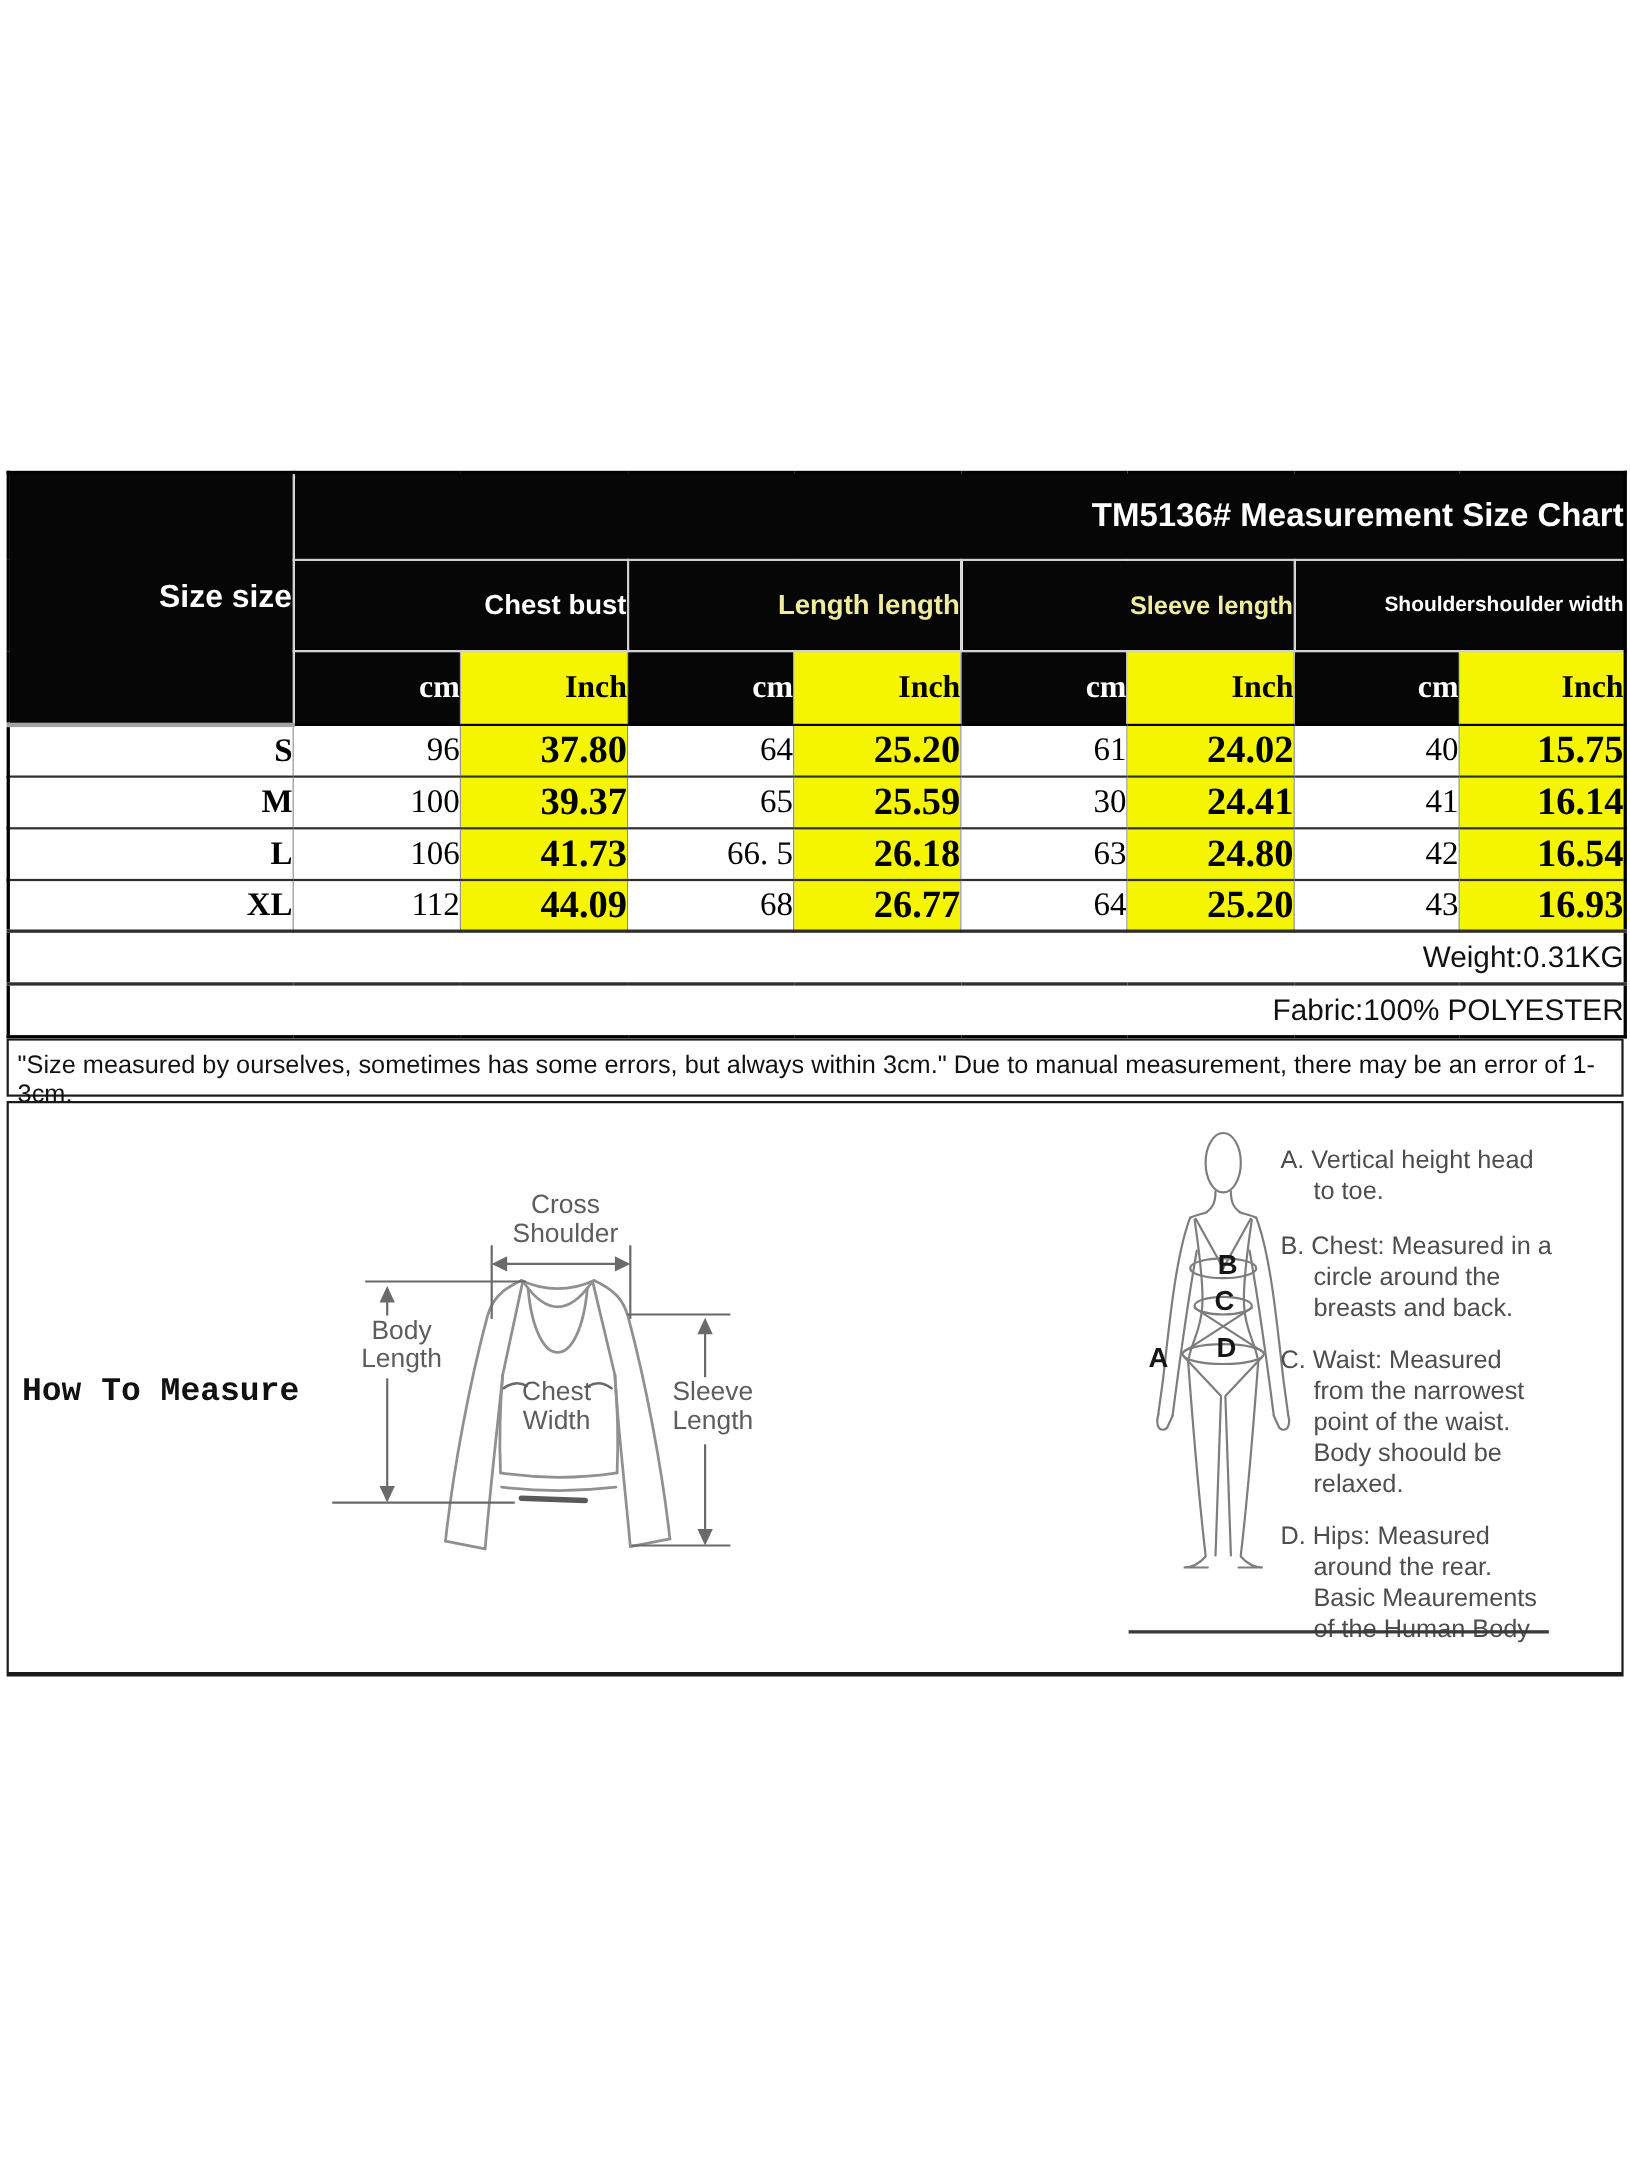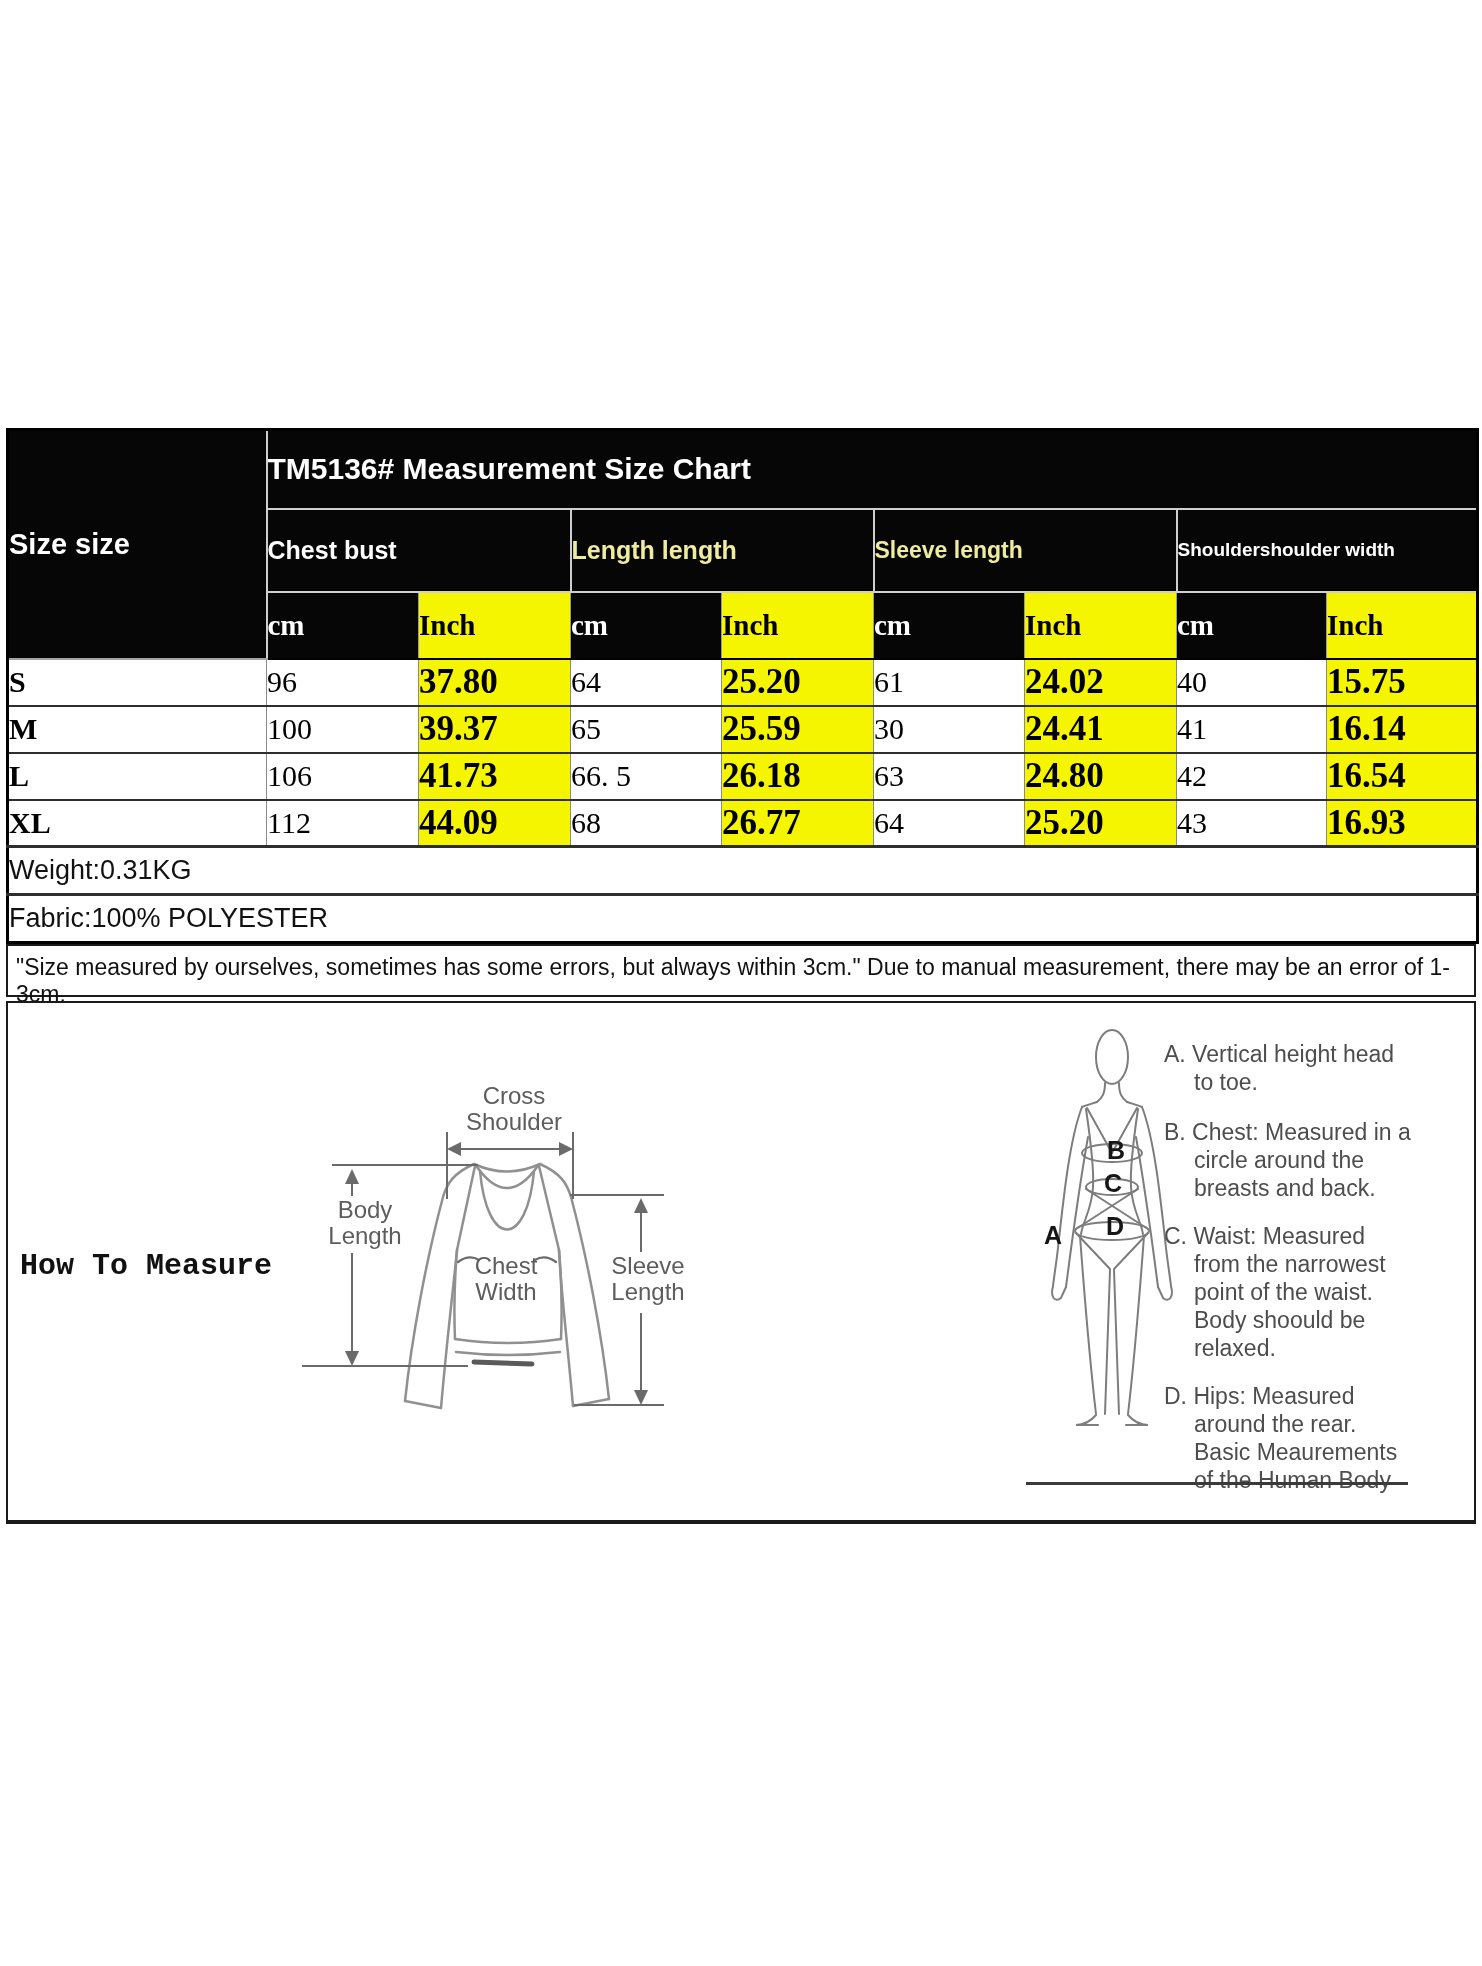--- a/index.html
+++ b/index.html
@@ -4,31 +4,31 @@
 <style>
   :root { --highlight:#f6f500; --hdr-bg:#060606; --pale:#efec9e; }
   * { box-sizing:border-box; }
   html,body { margin:0; padding:0; background:#fff; }
   .page { position:relative; width:1482px; height:1966px; background:#fff; overflow:hidden;
           font-family:"Liberation Sans", sans-serif; }
 
   
   table.size-table { position:absolute; left:6px; top:428px; width:1470px;
     border-collapse:collapse; table-layout:fixed; border:3px solid #000; background:#fff; }
-  table.size-table td { padding:0; text-align:left; vertical-align:middle; overflow:hidden; }
+  table.size-table td { padding:0; text-align:right; vertical-align:middle; overflow:hidden; }
 
   tr.r-title  td { height:79px; }
   tr.r-group  td { height:83px; }
   tr.r-units  td { height:67px; }
   tr.r-data   td { height:47px; }
   tr.r-weight td { height:48px; }
   tr.r-fabric td { height:48px; }
 
   .hdr { background:var(--hdr-bg); color:#fff; }
-  .size-hdr { font-size:29px; font-weight:600; border-right:2px solid #cfcfcf; border-bottom:2px solid #a3a3a3; }
+  .size-hdr { font-size:29px; font-weight:600; border-right:2px solid #cfcfcf; border-bottom:4px solid #a3a3a3; }
   .title { font-size:30px; font-weight:700; border-bottom:2px solid #cfcfcf; }
   .g  { font-weight:700; border-right:2px solid #cfcfcf; border-bottom:2px solid #cfcfcf; }
   .g:last-child { border-right:none; }
   .g0 { font-size:25px; color:#fff; }
   .g1 { font-size:25px; color:var(--pale); }
   .g2 { font-size:23px; color:var(--pale); }
   .g3 { font-size:19px; color:#fff; }
 
   .u { font-family:"Liberation Serif","DejaVu Serif",serif; font-size:29px; font-weight:700;
        border-right:1px solid #9a9a9a; border-bottom:2px solid #000; }

